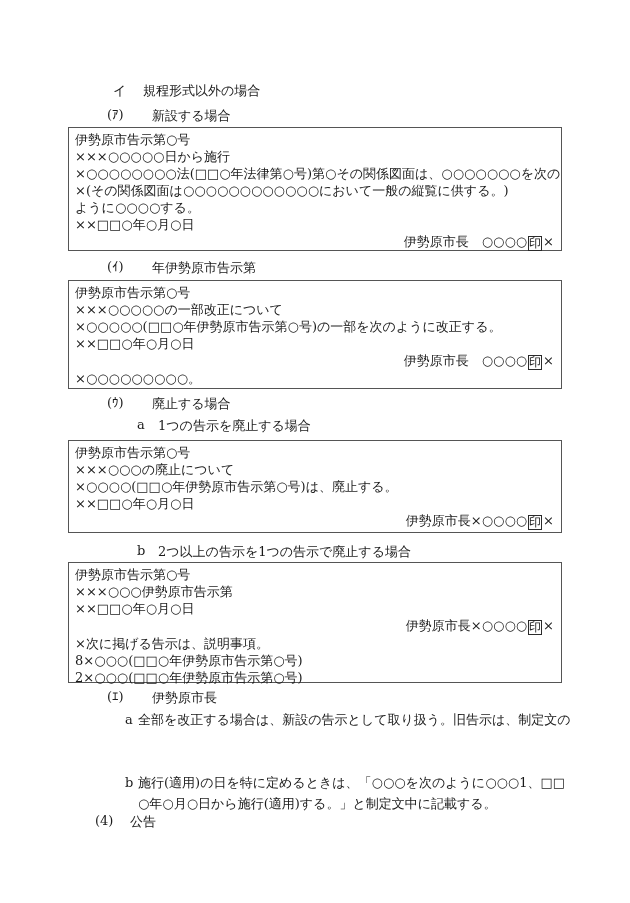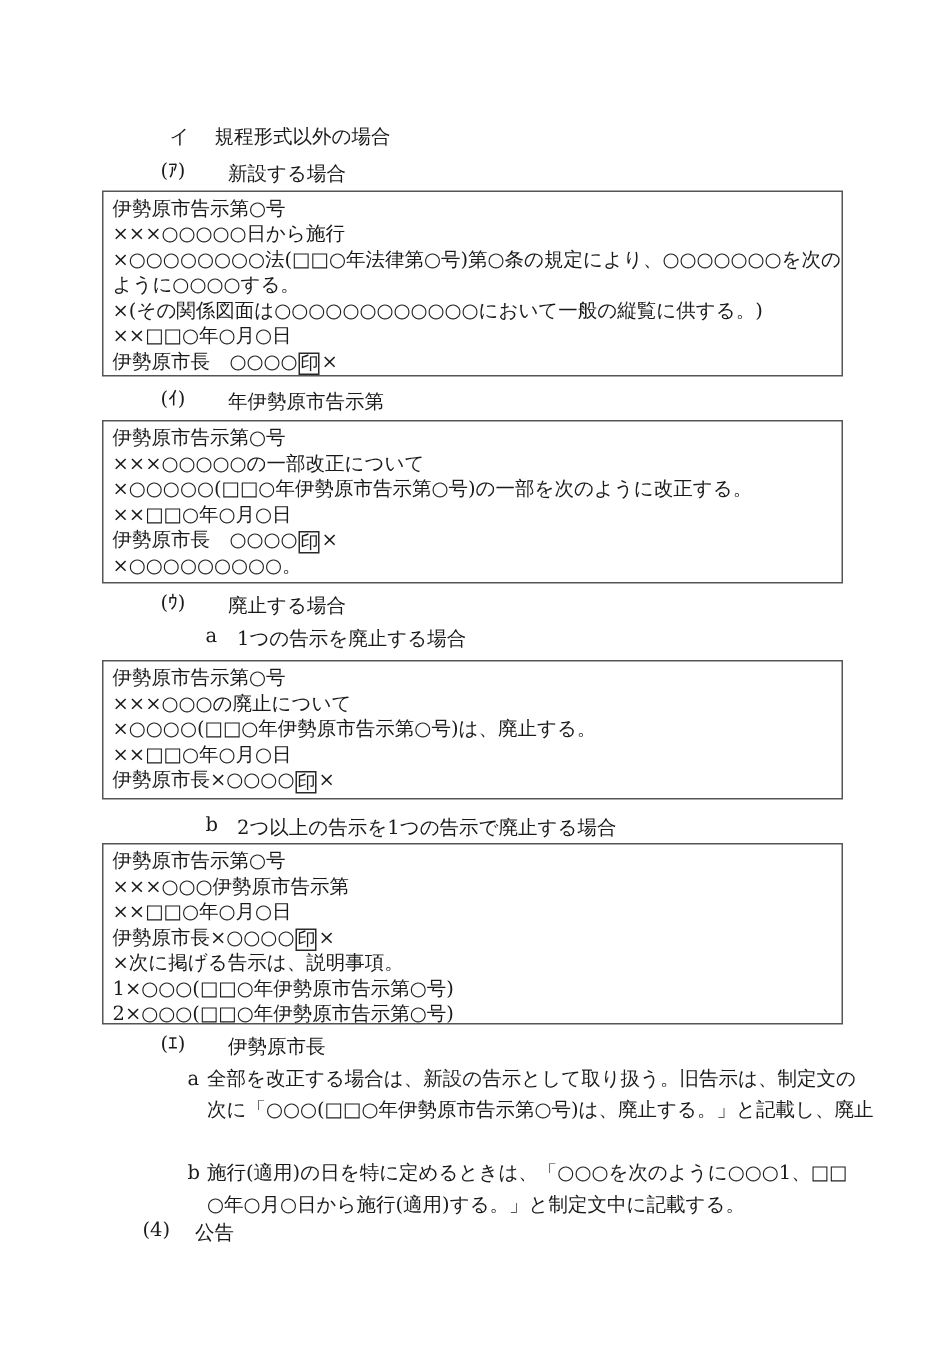--- a/index.html
+++ b/index.html
@@ -15,21 +15,21 @@
   .m-w45{width:45px;}
   .m-w21{width:21px;}
   .m-w35{width:35px;}
   .m-w13{width:13px;}
   .box{
     position:absolute;left:68px;width:494px;
     border:1px solid #555555;background:#ffffff;
     box-sizing:border-box;padding-top:3px;
   }
   .ln{line-height:17px;padding-left:6px;padding-right:7px;white-space:pre;}
-  .sig{}
+  .sig{text-align:right;}
   .seal{
     display:inline-block;border:1px solid #2a2a2a;
     font-size:12px;line-height:13px;padding:0;margin:0 1px;
     vertical-align:-1px;
   }
   .notes-item{position:absolute;display:flex;}
   .notes-lines .ln2{line-height:21px;white-space:pre;}
 </style>
 </head>
 <body>
@@ -42,23 +42,23 @@
   </div>
 
   <div class="abs heading" style="left:107px;top:107px;">
     <span class="marker m-w45">(ｱ)</span>
     <span>新設する場合</span>
   </div>
 
   <div class="box" style="top:127px;height:124px;">
     <div class="ln">伊勢原市告示第○号</div>
     <div class="ln">×××○○○○○日から施行</div>
-    <div class="ln">×○○○○○○○○法(□□○年法律第○号)第○条の規定により、○○○○○○○を次の</div>
+    <div class="ln">×○○○○○○○○法(□□○年法律第○号)第○その関係図面は、○○○○○○○を次の</div>
+    <div class="ln">×(その関係図面は○○○○○○○○○○○○において一般の縦覧に供する。)</div>
     <div class="ln">ように○○○○する。</div>
-    <div class="ln">×(その関係図面は○○○○○○○○○○○○において一般の縦覧に供する。)</div>
     <div class="ln">××□□○年○月○日</div>
     <div class="ln sig"><span>伊勢原市長　○○○○</span><span class="seal">印</span><span>×</span></div>
   </div>
 
   <div class="abs heading" style="left:107px;top:259px;">
     <span class="marker m-w45">(ｲ)</span>
     <span>年伊勢原市告示第</span>
   </div>
 
   <div class="box" style="top:280px;height:109px;">
@@ -92,34 +92,33 @@
     <span class="marker m-w21">b</span>
     <span>2つ以上の告示を1つの告示で廃止する場合</span>
   </div>
 
   <div class="box" style="top:562px;height:121px;">
     <div class="ln">伊勢原市告示第○号</div>
     <div class="ln">×××○○○伊勢原市告示第</div>
     <div class="ln">××□□○年○月○日</div>
     <div class="ln sig"><span>伊勢原市長×○○○○</span><span class="seal">印</span><span>×</span></div>
     <div class="ln">×次に掲げる告示は、説明事項。</div>
-    <div class="ln">1×○○○(□□○年伊勢原市告示第○号)</div>
+    <div class="ln">8×○○○(□□○年伊勢原市告示第○号)</div>
     <div class="ln">2×○○○(□□○年伊勢原市告示第○号)</div>
   </div>
 
   <div class="abs heading" style="left:107px;top:689px;">
     <span class="marker m-w45">(ｴ)</span>
     <span>伊勢原市長</span>
   </div>
 
   <div class="notes-item" style="left:125px;top:709px;">
     <span class="marker m-w13" style="line-height:21px;">a</span>
     <div class="notes-lines">
       <div class="ln2">全部を改正する場合は、新設の告示として取り扱う。旧告示は、制定文の</div>
-      <div class="ln2">次に「○○○(□□○年伊勢原市告示第○号)は、廃止する。」と記載し、廃止</div>
     </div>
   </div>
 
   <div class="notes-item" style="left:125px;top:772px;">
     <span class="marker m-w13" style="line-height:21px;">b</span>
     <div class="notes-lines">
       <div class="ln2">施行(適用)の日を特に定めるときは、「○○○を次のように○○○1、□□</div>
       <div class="ln2">○年○月○日から施行(適用)する。」と制定文中に記載する。</div>
     </div>
   </div>

